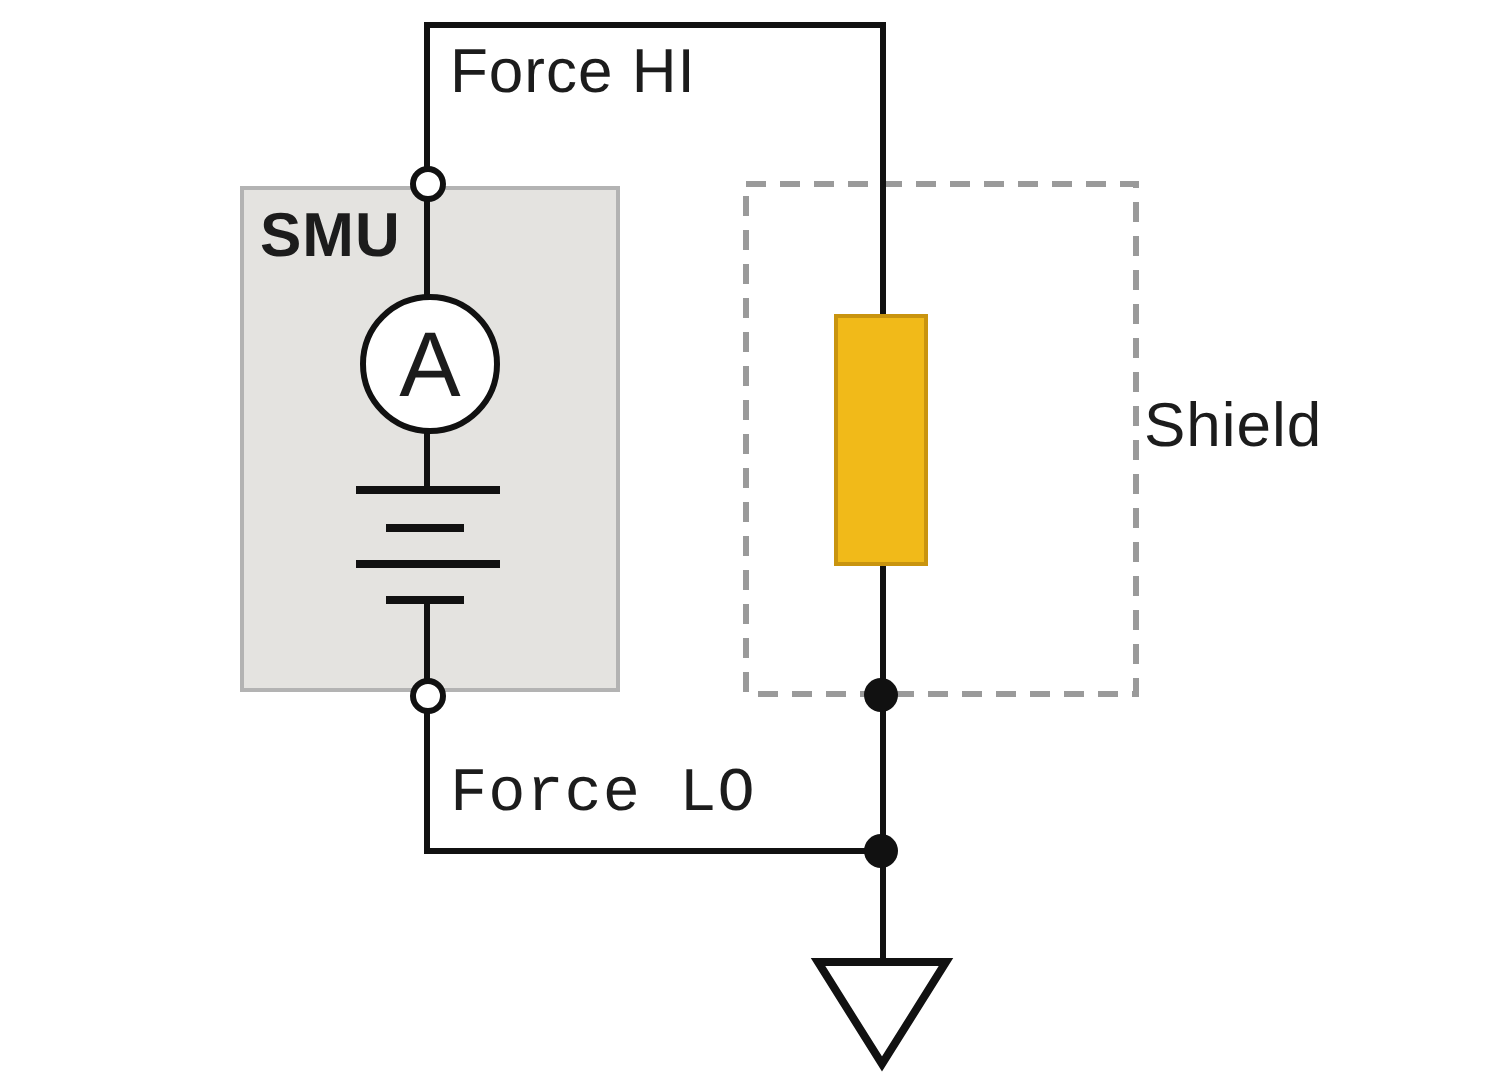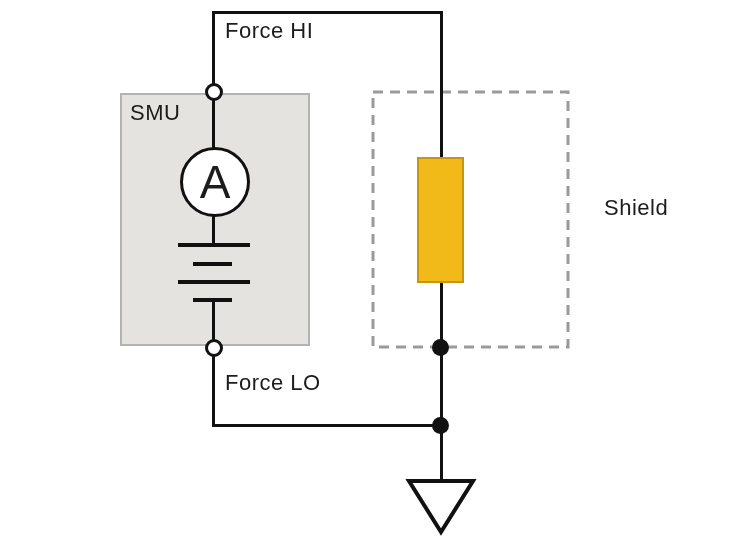--- a/index.html
+++ b/index.html
@@ -10,24 +10,24 @@
   }
   html,body{margin:0;padding:0;}
   body{background:#fff;font-family:"Liberation Sans",sans-serif;}
   .canvas{
     position:relative;width:744px;height:540px;background:var(--background);
     overflow:hidden;
   }
   .abs{position:absolute;}
   .wire{position:absolute;background:var(--wire);}
   .label{
-    position:absolute;color:var(--text);font-size:22px;line-height:1;
+    position:absolute;color:var(--text);font-size:31px;line-height:1;
     white-space:nowrap;letter-spacing:0.5px;
   }
-  .bold{font-weight:normal;}
+  .bold{font-weight:bold;}
   .box-smu{
     position:absolute;left:120px;top:93px;width:190px;height:253px;
     background:var(--smu-fill);border:2px solid var(--smu-border);
     box-sizing:border-box;
   }
   .dut-rect{
     position:absolute;left:417px;top:157px;width:47px;height:126px;
     background:var(--dut-fill);border:2px solid var(--dut-border);
     box-sizing:border-box;
   }
@@ -89,16 +89,16 @@
   <div class="dut-rect"></div>
 
   <div class="junction" style="left:432px;top:339px;"></div>
   <div class="junction" style="left:432px;top:417px;"></div>
 
   <svg style="left:403px;top:477px;" width="76" height="60" viewBox="0 0 76 60">
     <polygon class="ground-tri" points="6,4 70,4 38,55"></polygon>
   </svg>
 
   <span class="label" style="left:225px;top:20px;">Force HI</span>
-  <span class="label" style="left:225px;top:372px;">Force LO</span>
-  <span class="label" style="left:572px;top:197px;margin-left:32px;">Shield</span>
+  <span class="label" style="left:225px;top:382px;font-family:Liberation Mono, monospace;">Force LO</span>
+  <span class="label" style="left:572px;top:197px;">Shield</span>
 
 </div>
 
 </body></html>

